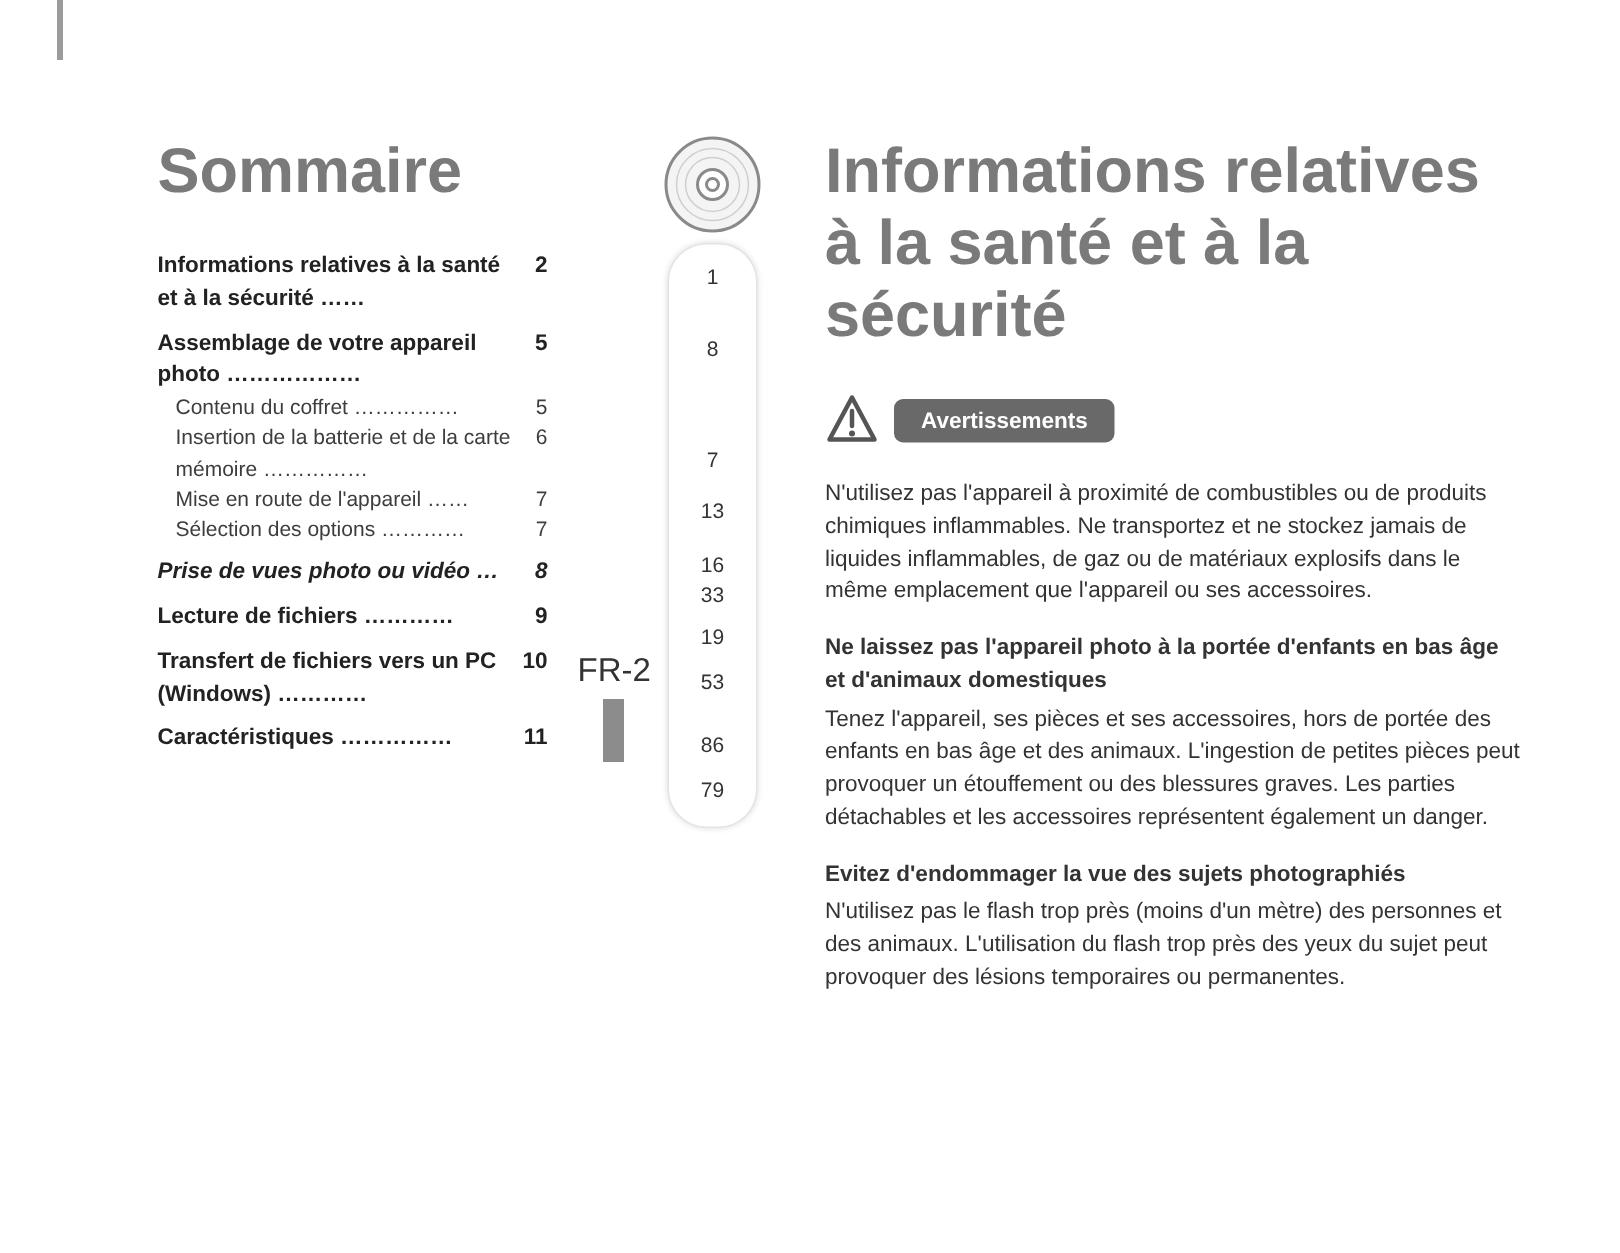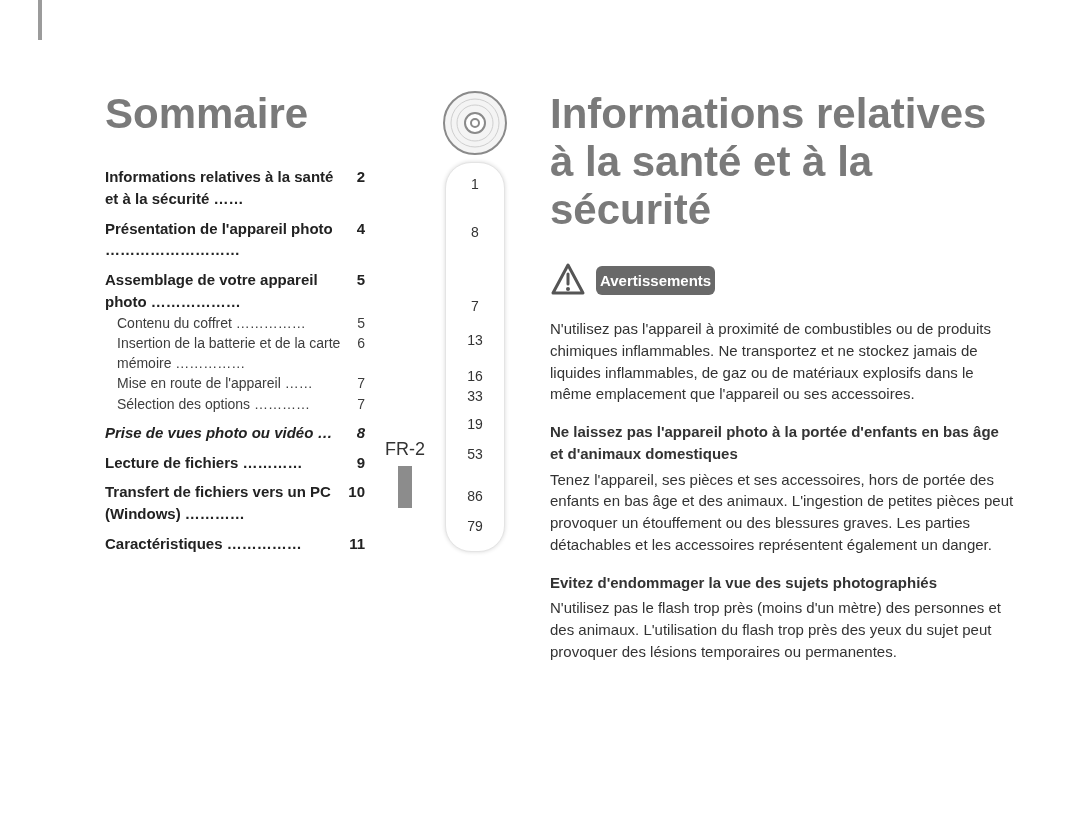--- a/index.html
+++ b/index.html
@@ -100,40 +100,40 @@
   .warn-label {
     display: inline-flex;
     align-items: center;
     gap: 10px;
     margin-bottom: 20px;
   }
   .warn-label .badge {
     background: #696969;
     color: #fff;
     border-radius: 6px;
-    padding: 6px 4px;
+    padding: 6px 18px;
     font-size: 15px;
     font-weight: bold;
   }
   .warn-label svg { display: block; }
   .para {
     font-size: 15px;
     line-height: 1.45;
     margin-bottom: 16px;
     color: #333;
   }
   .para .strong { font-weight: bold; display: block; margin-bottom: 4px; }
   
   .page-num {
     position: absolute;
     left: 280px;
     bottom: 58px;
     text-align: center;
   }
-  .page-num span { font-size: 18px; color: #333; }
+  .page-num span { font-size: 22px; color: #333; }
   .page-num .bar {
     display: block;
     width: 14px; height: 42px;
     background: #8c8c8c;
     margin: 6px auto 0;
   }
 </style>
 </head>
 <body>
 
@@ -142,24 +142,20 @@
 <div class="page">
   <div class="columns">
 
     <div class="left-col">
       <h1>Sommaire</h1>
 
       <div class="toc">
         <div class="chapter">
             <span class="label">Informations relatives à la santé et à la sécurité …… </span>
             <span class="num">2</span>
-          </div>
-        <div class="chapter">
-            <span class="label">Présentation de l'appareil photo ……………………… </span>
-            <span class="num">4</span>
           </div>
         <div class="chapter">
             <span class="label">Assemblage de votre appareil photo ……………… </span>
             <span class="num">5</span>
           </div>
         <div class="sub">
             <span class="label">Contenu du coffret    ……………</span>
             <span>5</span>
           </div>
         <div class="sub">

